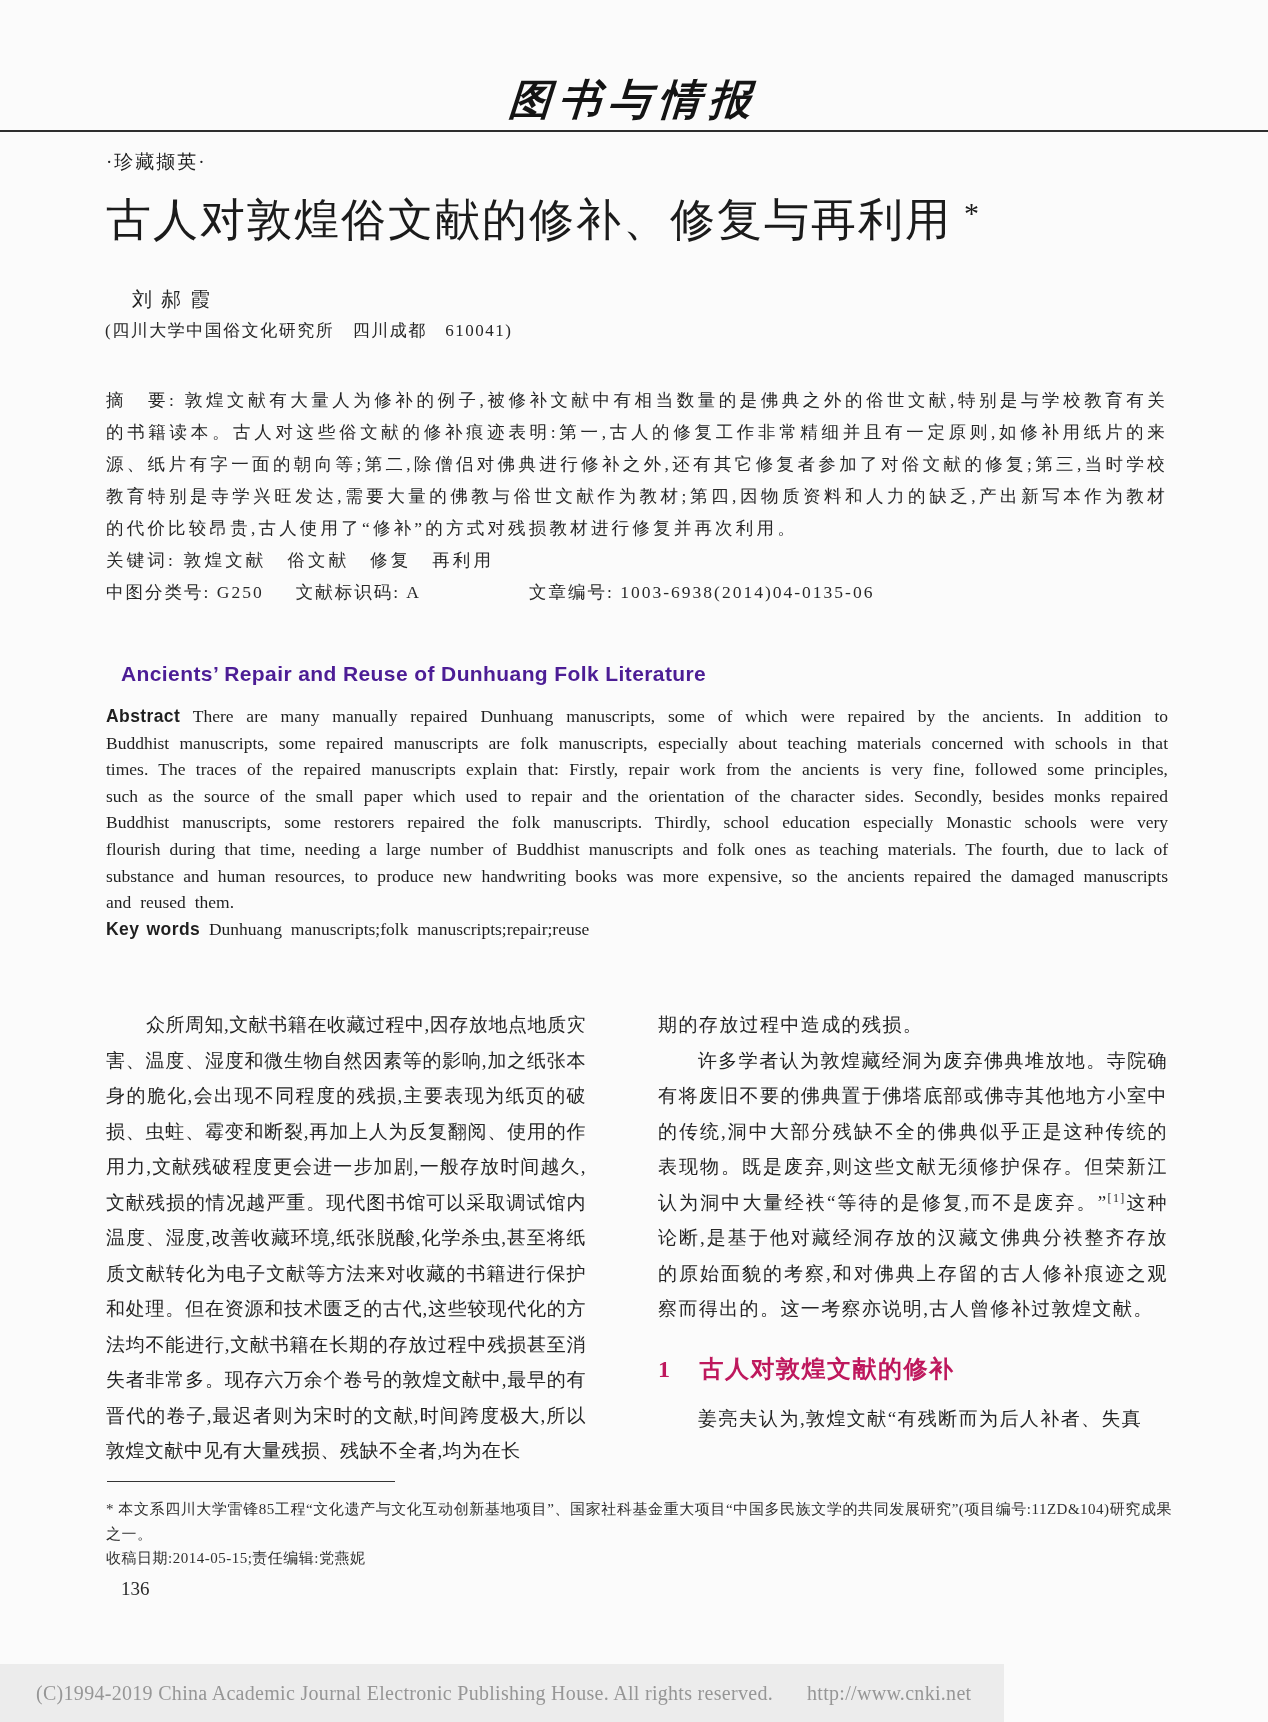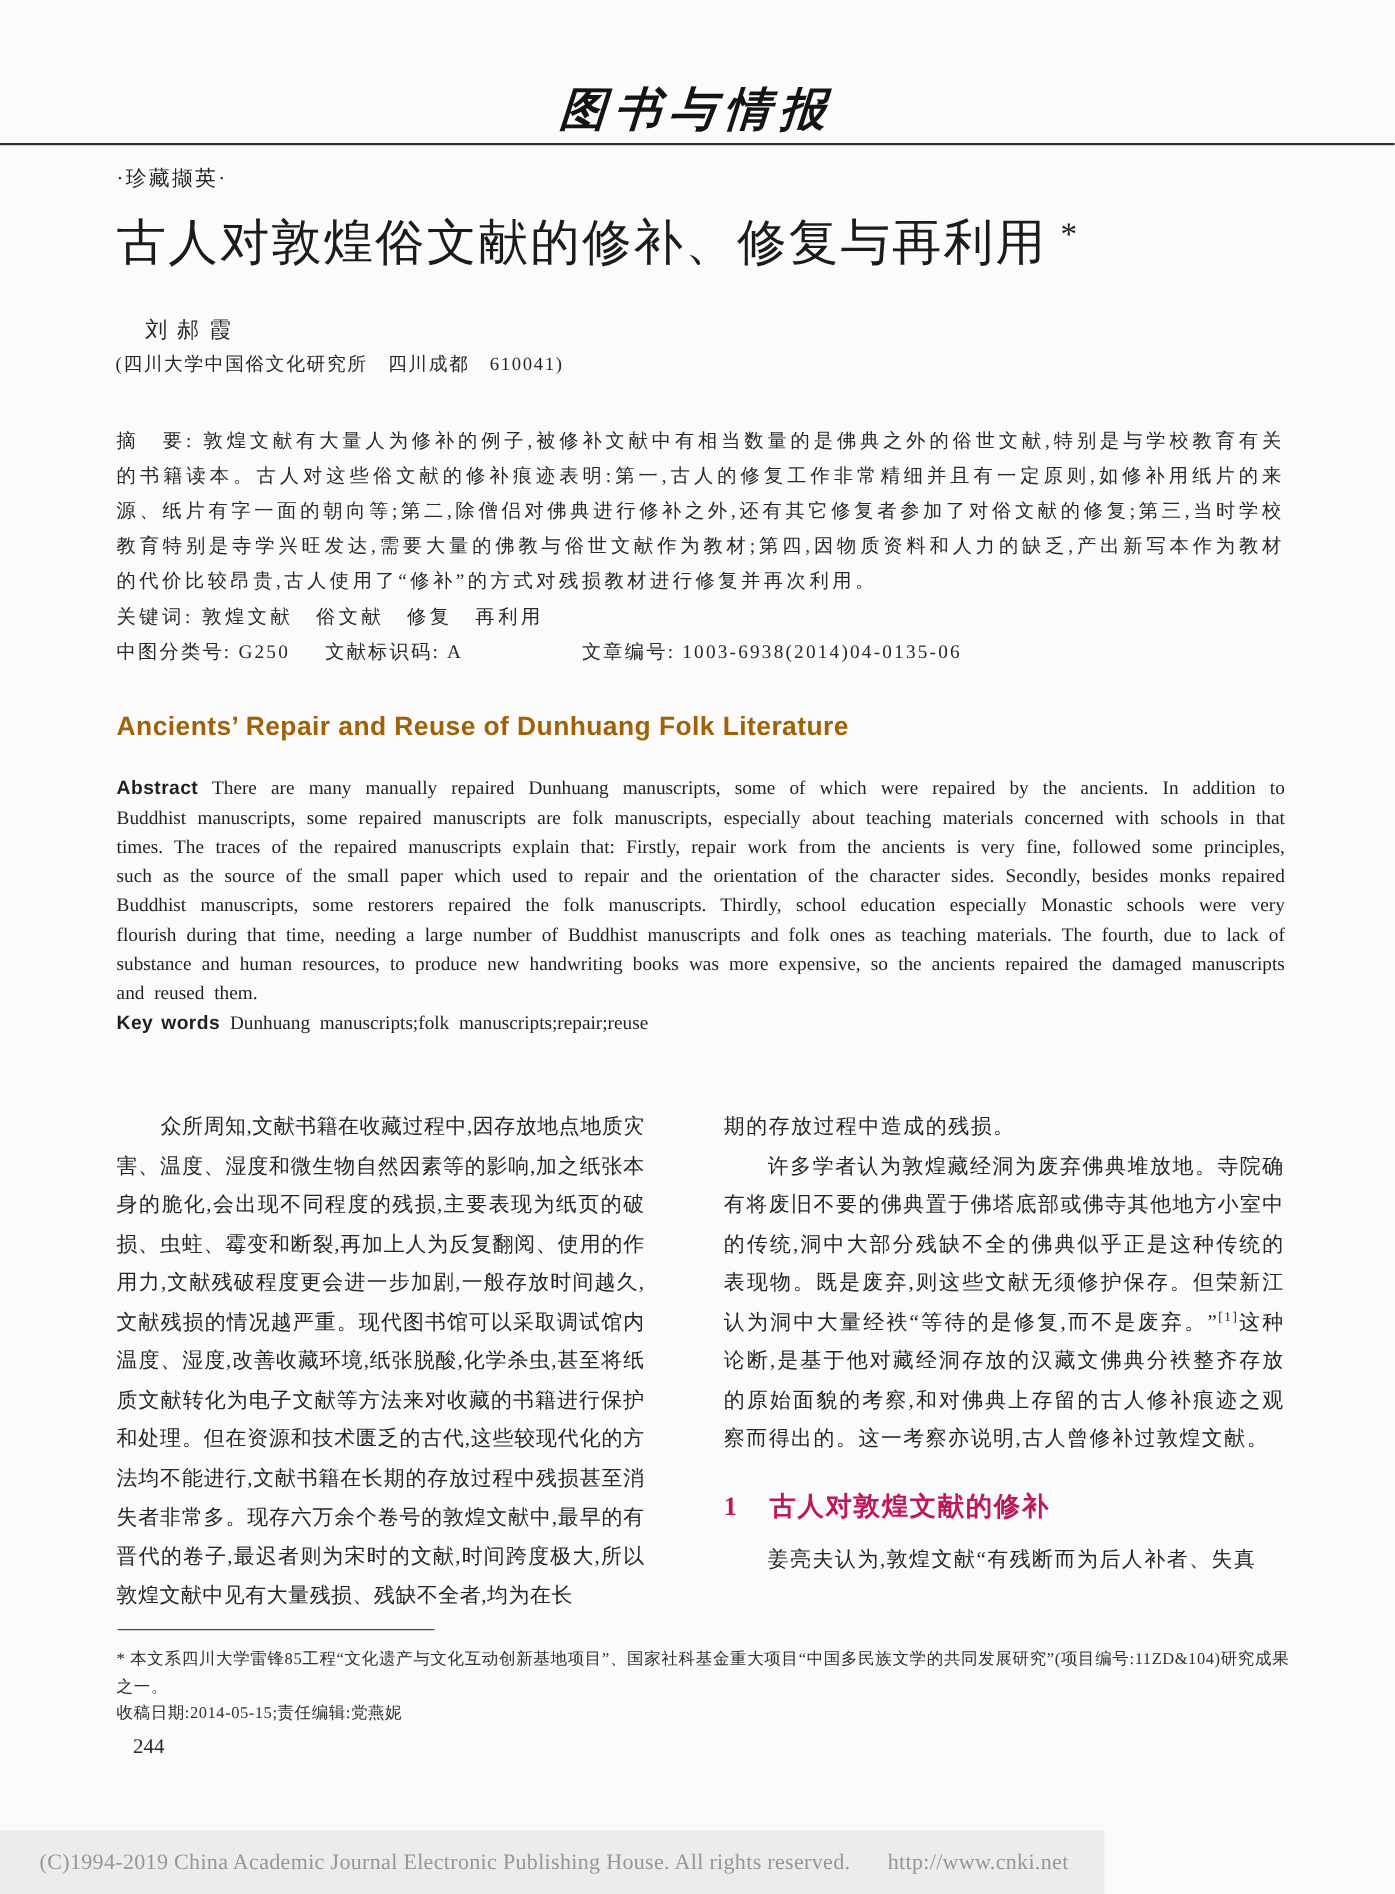--- a/index.html
+++ b/index.html
@@ -40,23 +40,23 @@
   .cn-block {
     position:absolute; top:384px; left:106px; width:1062px;
     font-size:17.5px; line-height:32px; letter-spacing:3.2px;
     text-align:justify; color:#282828;
   }
   .cn-block p { margin:0; }
   .cn-meta { letter-spacing:2px; }
   .cn-meta .seg1 { margin-right:32px; }
   .cn-meta .seg2 { margin-right:108px; }
   .en-title {
-    position:absolute; top:646px; left:105px; margin:1px;
+    position:absolute; top:646px; left:105px; margin:16px;
     font-family:"Liberation Sans",sans-serif;
-    font-size:24px; font-weight:bold; letter-spacing:0.4px; color:#a16207;
+    font-size:21px; font-weight:bold; letter-spacing:0.4px; color:#4c1d95;
     white-space:nowrap;
   }
   .en-block {
     position:absolute; top:703px; left:106px; width:1062px;
     font-size:17.5px; line-height:26.6px; text-align:justify;
     word-spacing:4.5px; color:#1f1f1f;
   }
   .en-block p { margin:0; }
   .en-label {
     font-family:"Liberation Sans",sans-serif; font-weight:bold;
@@ -137,18 +137,18 @@
     <p class="body-p indent">姜亮夫认为,敦煌文献“有残断而为后人补者、失真</p>
   </div>
 </div>
 
 <div class="fn-rule"></div>
 <div class="fn-block">
   <p>* 本文系四川大学雷锋85工程“文化遗产与文化互动创新基地项目”、国家社科基金重大项目“中国多民族文学的共同发展研究”(项目编号:11ZD&amp;104)研究成果之一。</p>
   <p>收稿日期:2014-05-15;责任编辑:党燕妮</p>
 </div>
 
-<div class="page-number">244</div>
+<div class="page-number">136</div>
 
 <footer class="cnki-bar">
   <span class="copyright">(C)1994-2019 China Academic Journal Electronic Publishing House. All rights reserved.</span>
   <span class="cnki-url">http://www.cnki.net</span>
 </footer>
 
 </body></html>

